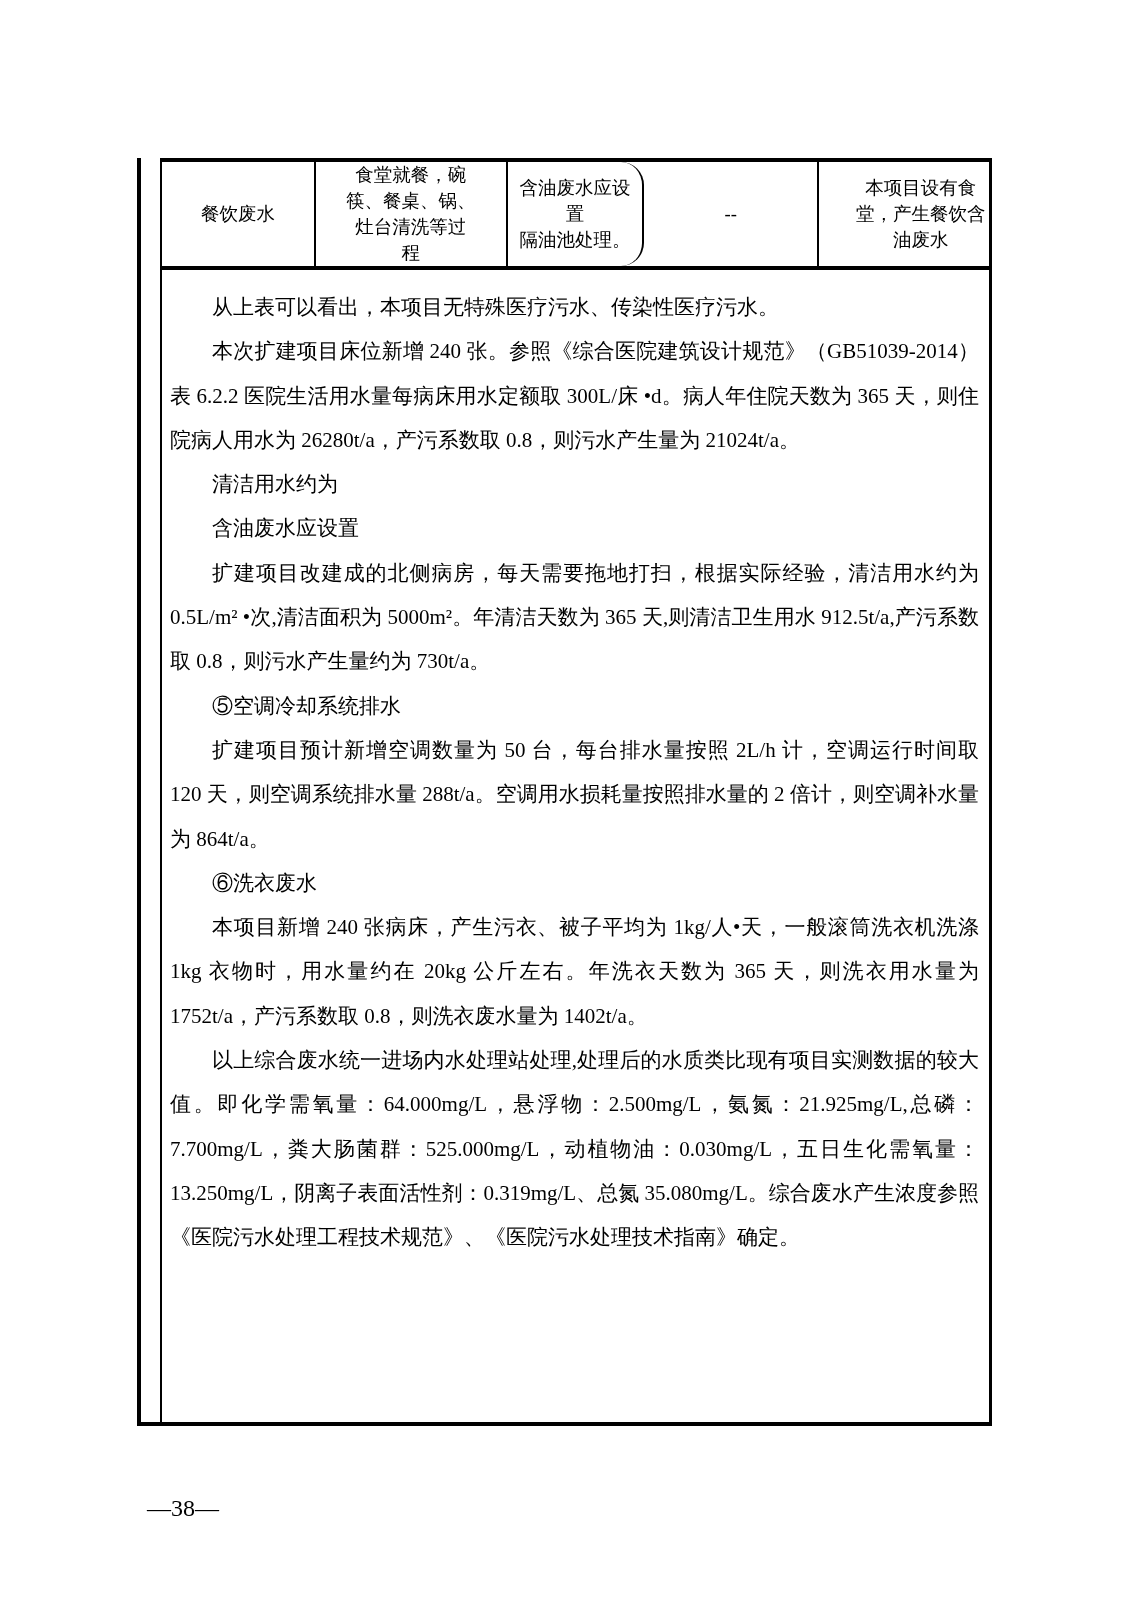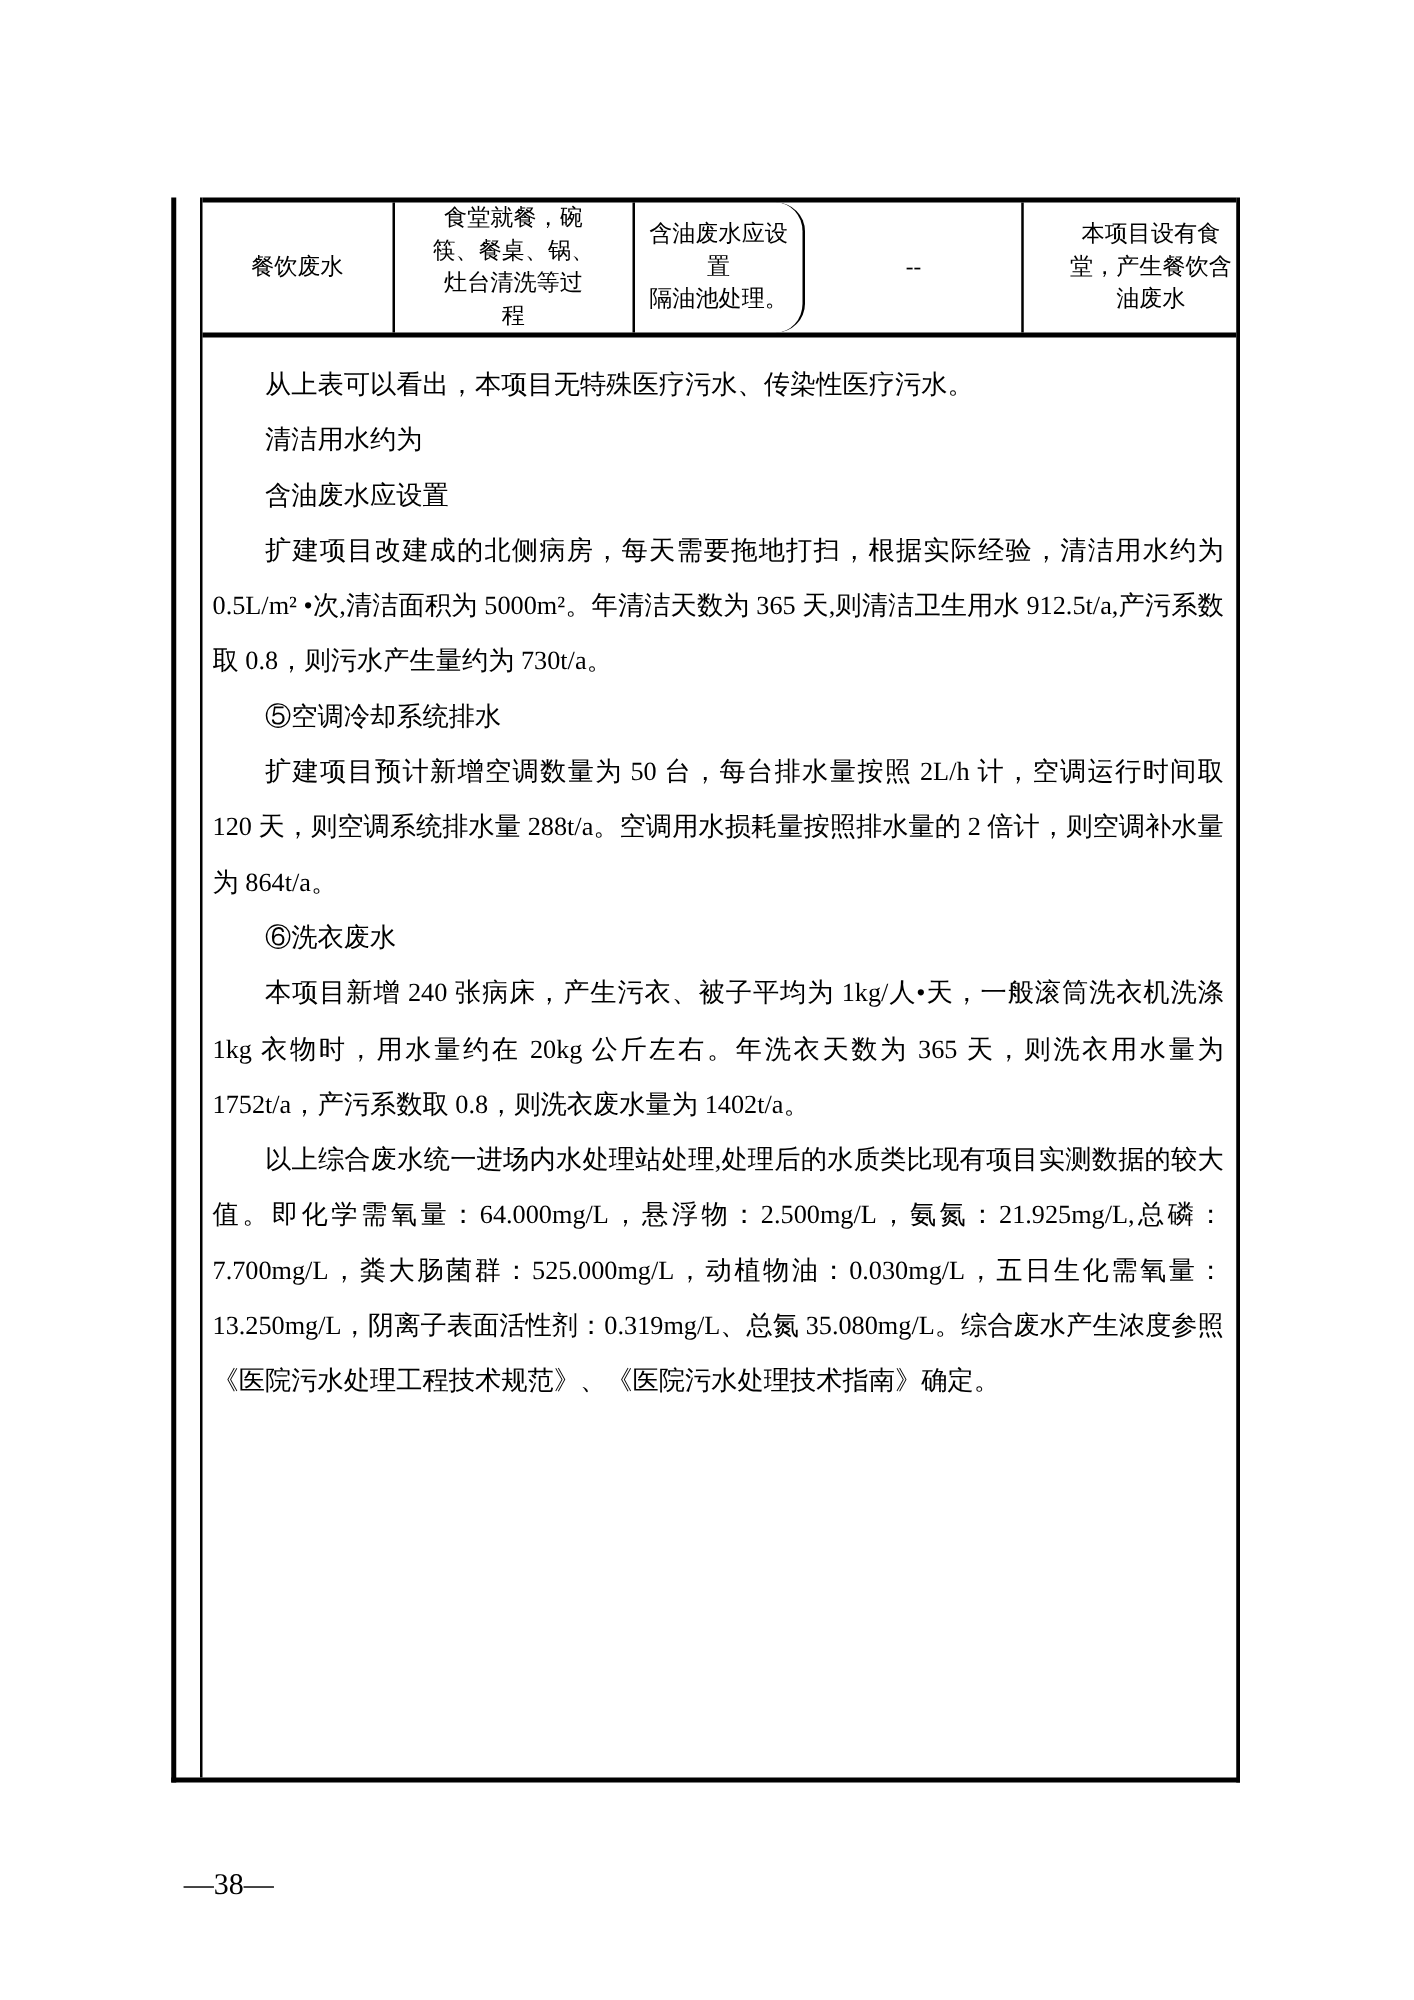--- a/index.html
+++ b/index.html
@@ -108,20 +108,21 @@
       <div class="cell c3">含油废水应设置
 隔油池处理。</div>
       <div class="cell c4">--</div>
       <div class="cell c5">本项目设有食
 堂，产生餐饮含
 油废水</div>
     </div>
 
     <div class="body-text">
       <p class="para">从上表可以看出，本项目无特殊医疗污水、传染性医疗污水。</p>
+      <p class="para">本次扩建项目床位新增 240 张。参照《综合医院建筑设计规范》（GB51039-2014）表 6.2.2 医院生活用水量每病床用水定额取 300L/床 •d。病人年住院天数为 365 天，则住院病人用水为 26280t/a，产污系数取 0.8，则污水产生量为 21024t/a。</p>
       <p class="para">清洁用水约为</p>
       <p class="para">含油废水应设置</p>
       <p class="para">扩建项目改建成的北侧病房，每天需要拖地打扫，根据实际经验，清洁用水约为 0.5L/m² •次,清洁面积为 5000m²。年清洁天数为 365 天,则清洁卫生用水 912.5t/a,产污系数取 0.8，则污水产生量约为 730t/a。</p>
       <p class="para">⑤空调冷却系统排水</p>
       <p class="para">扩建项目预计新增空调数量为 50 台，每台排水量按照 2L/h 计，空调运行时间取 120 天，则空调系统排水量 288t/a。空调用水损耗量按照排水量的 2 倍计，则空调补水量为 864t/a。</p>
       <p class="para">⑥洗衣废水</p>
       <p class="para">本项目新增 240 张病床，产生污衣、被子平均为 1kg/人•天，一般滚筒洗衣机洗涤 1kg 衣物时，用水量约在 20kg 公斤左右。年洗衣天数为 365 天，则洗衣用水量为 1752t/a，产污系数取 0.8，则洗衣废水量为 1402t/a。</p>
       <p class="para">以上综合废水统一进场内水处理站处理,处理后的水质类比现有项目实测数据的较大值。即化学需氧量：64.000mg/L，悬浮物：2.500mg/L，氨氮：21.925mg/L,总磷：7.700mg/L，粪大肠菌群：525.000mg/L，动植物油：0.030mg/L，五日生化需氧量：13.250mg/L，阴离子表面活性剂：0.319mg/L、总氮 35.080mg/L。综合废水产生浓度参照《医院污水处理工程技术规范》、《医院污水处理技术指南》确定。</p>
     </div>
 

